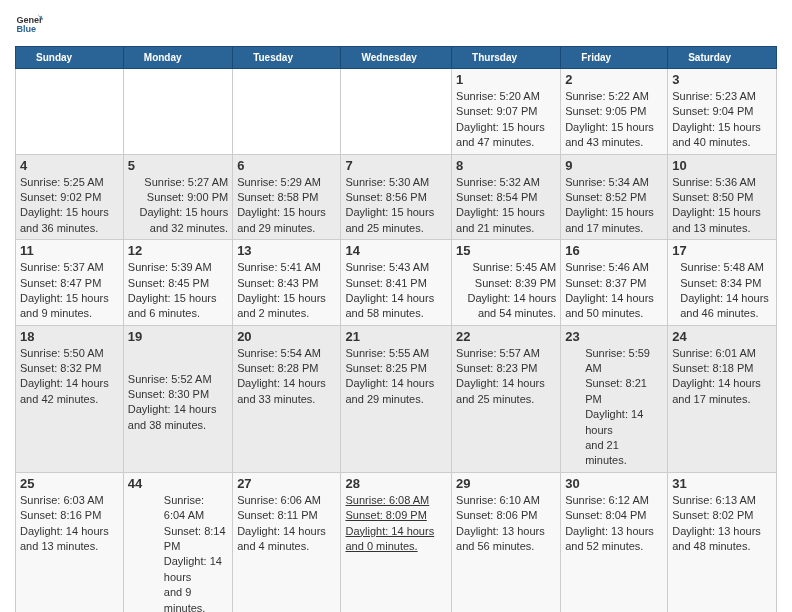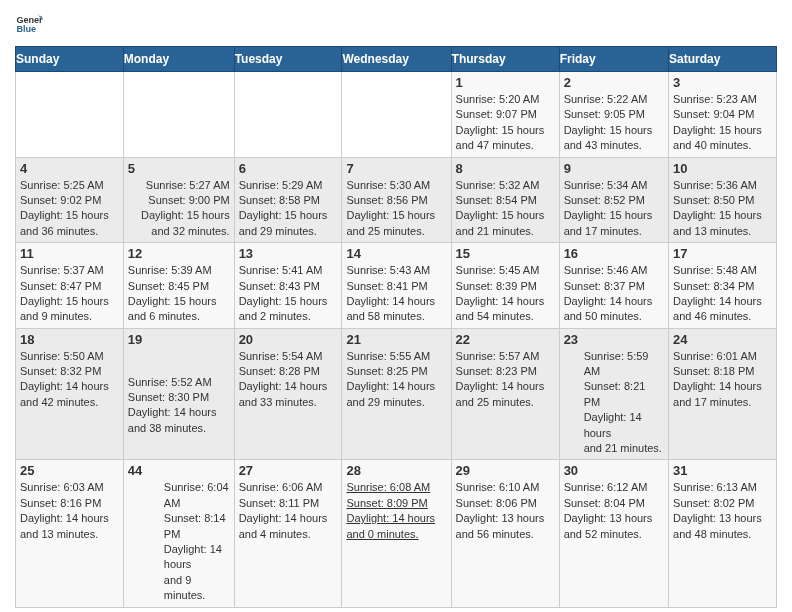--- a/index.html
+++ b/index.html
@@ -45,23 +45,23 @@
       margin-top: 2px;
     }
     .calendar-table {
       width: 100%;
       border-collapse: collapse;
       font-size: 11px;
     }
     .calendar-table thead th {
       background-color: #2a6496;
       color: #fff;
-      padding: 5px 0;
+      padding: 5px 20px;
       text-align: left;
-      font-size: 12px;
+      font-size: 10px;
       font-weight: bold;
       border: 1px solid #1a4a76;
     }
     .calendar-table tbody td {
       border: 1px solid #ccc;
       padding: 3px 4px;
       vertical-align: top;
       width: 113px;
       height: 82px;
       background: #fff;
@@ -225,35 +225,35 @@
           </td>
           <td>
             <div class="day-number">14</div>
             <div class="day-info" style="white-space: pre-line;">Sunrise: 5:43 AM
 Sunset: 8:41 PM
 Daylight: 14 hours
 and 58 minutes.</div>
           </td>
           <td>
             <div class="day-number">15</div>
-            <div class="day-info" style="white-space: pre-line;">Sunrise: 5:45 AM
+            <div class="day-info" style="white-space: pre-line; text-align: right;">Sunrise: 5:45 AM
 Sunset: 8:39 PM
 Daylight: 14 hours
 and 54 minutes.</div>
           </td>
           <td>
             <div class="day-number">16</div>
             <div class="day-info" style="white-space: pre-line;">Sunrise: 5:46 AM
 Sunset: 8:37 PM
 Daylight: 14 hours
 and 50 minutes.</div>
           </td>
           <td>
             <div class="day-number">17</div>
-            <div class="day-info" style="white-space: pre-line;">Sunrise: 5:48 AM
+            <div class="day-info" style="white-space: pre-line; margin-left: 8px;">Sunrise: 5:48 AM
 Sunset: 8:34 PM
 Daylight: 14 hours
 and 46 minutes.</div>
           </td>
         </tr>
         <tr>
           <td>
             <div class="day-number">18</div>
             <div class="day-info" style="white-space: pre-line;">Sunrise: 5:50 AM
 Sunset: 8:32 PM

